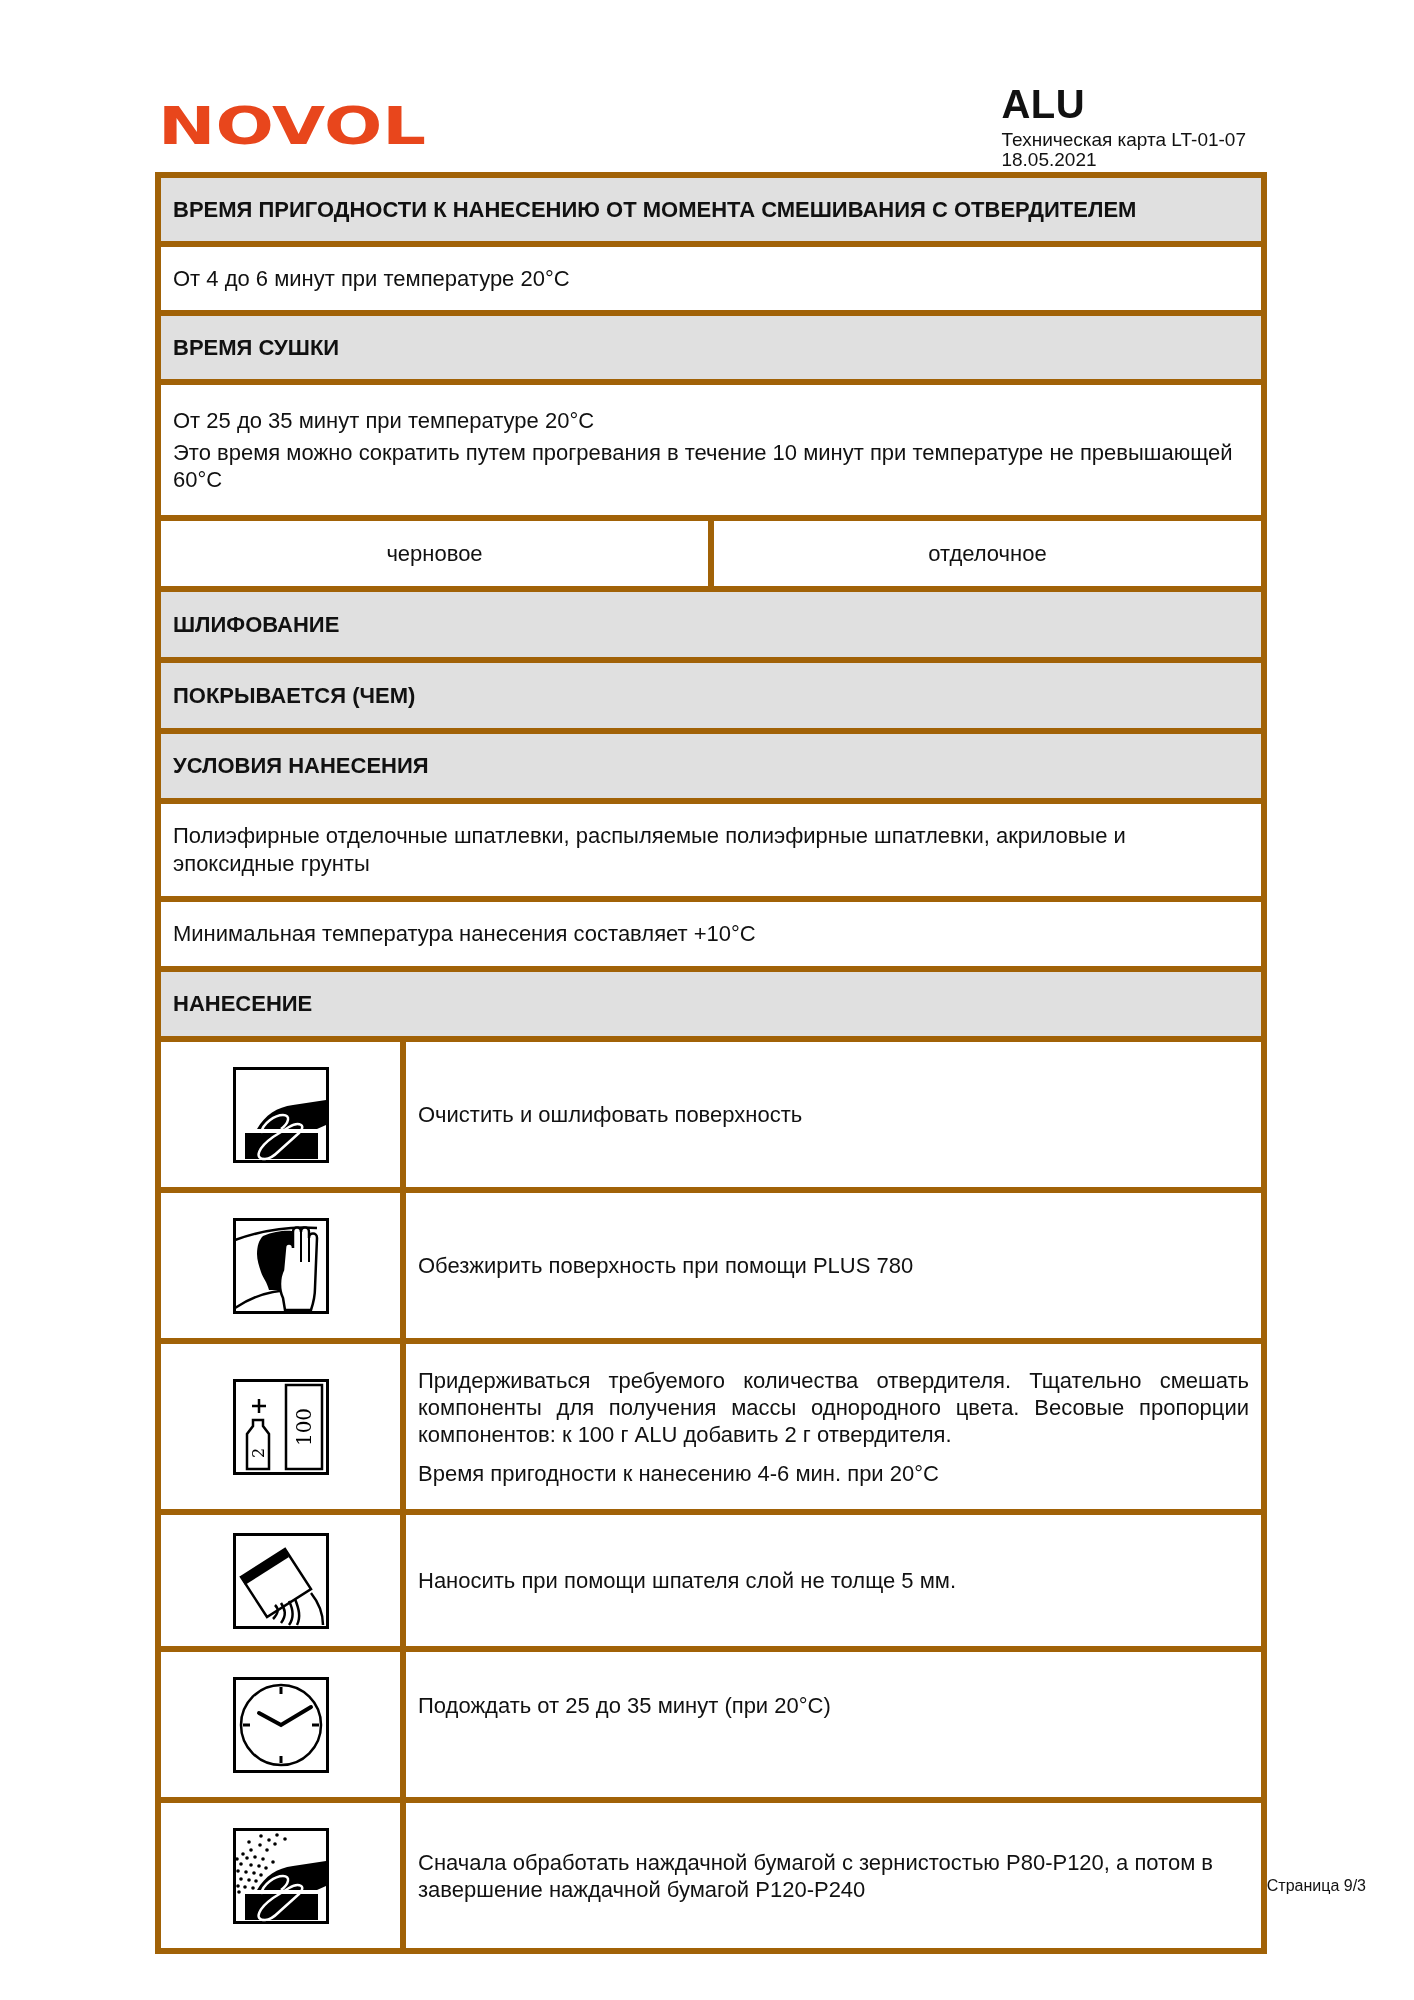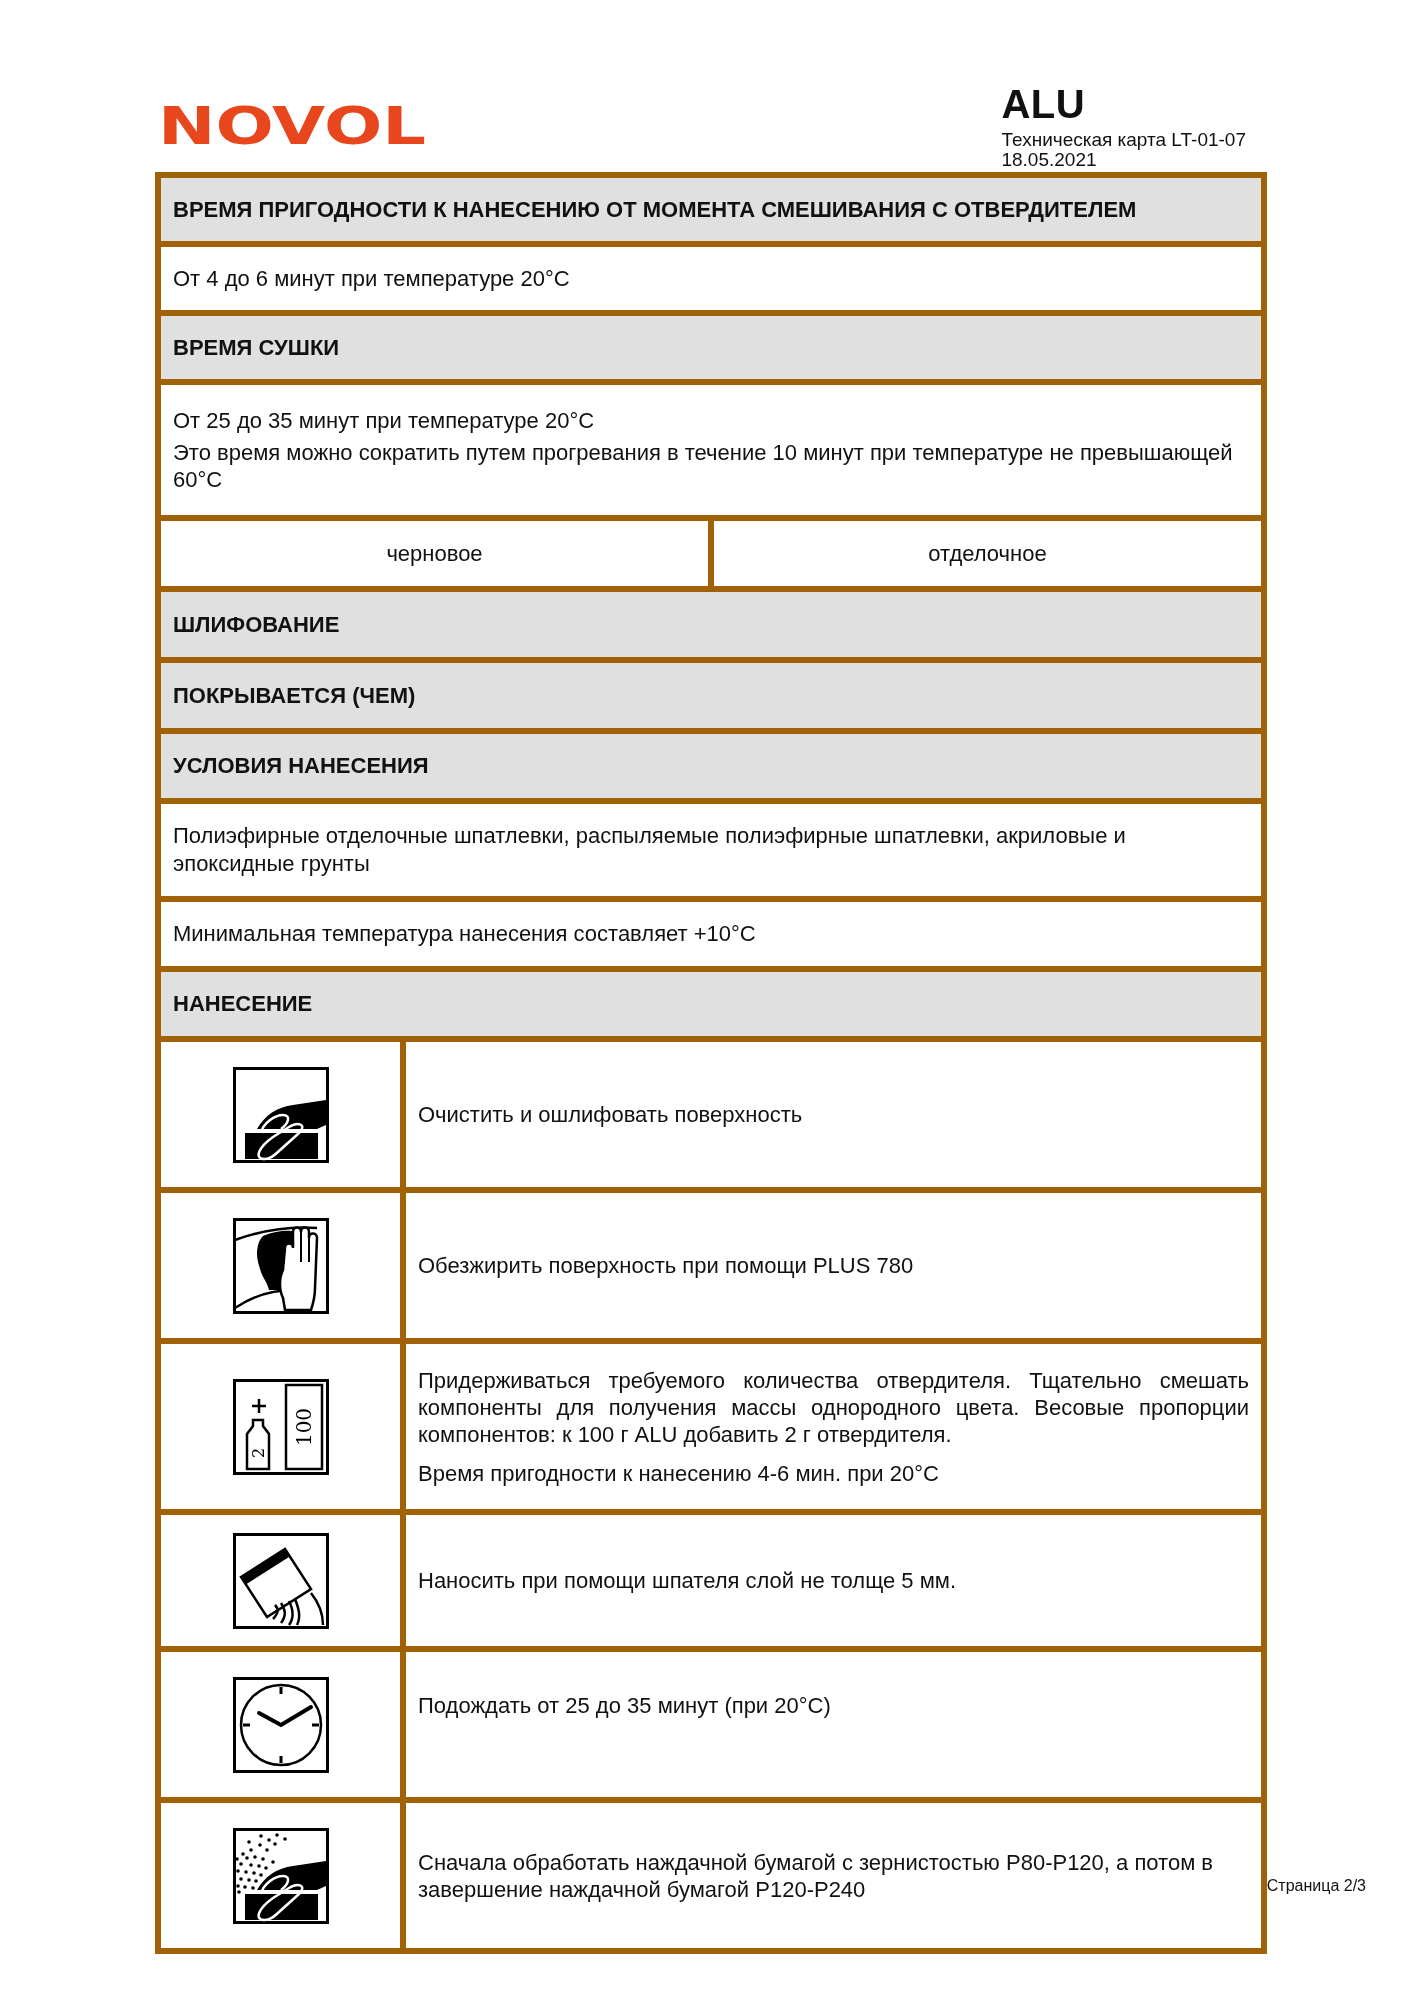--- a/index.html
+++ b/index.html
@@ -205,13 +205,13 @@
         <path d="M28 66 C30 56 42 48 50 48 C58 48 56 56 48 62" fill="none" stroke="#fff" stroke-width="2.5"></path>
       </svg>
     </td>
     <td class="step-text" colspan="2" style="padding-right:2px">
       <span>Сначала обработать наждачной бумагой с зернистостью P80-P120, а потом в завершение наждачной бумагой P120-P240</span>
     </td>
   </tr>
 </tbody>
   </table>
 
-<div class="footer">Страница 2/3</div>
+<div class="footer">Страница 9/3</div>
 
 </body></html>

